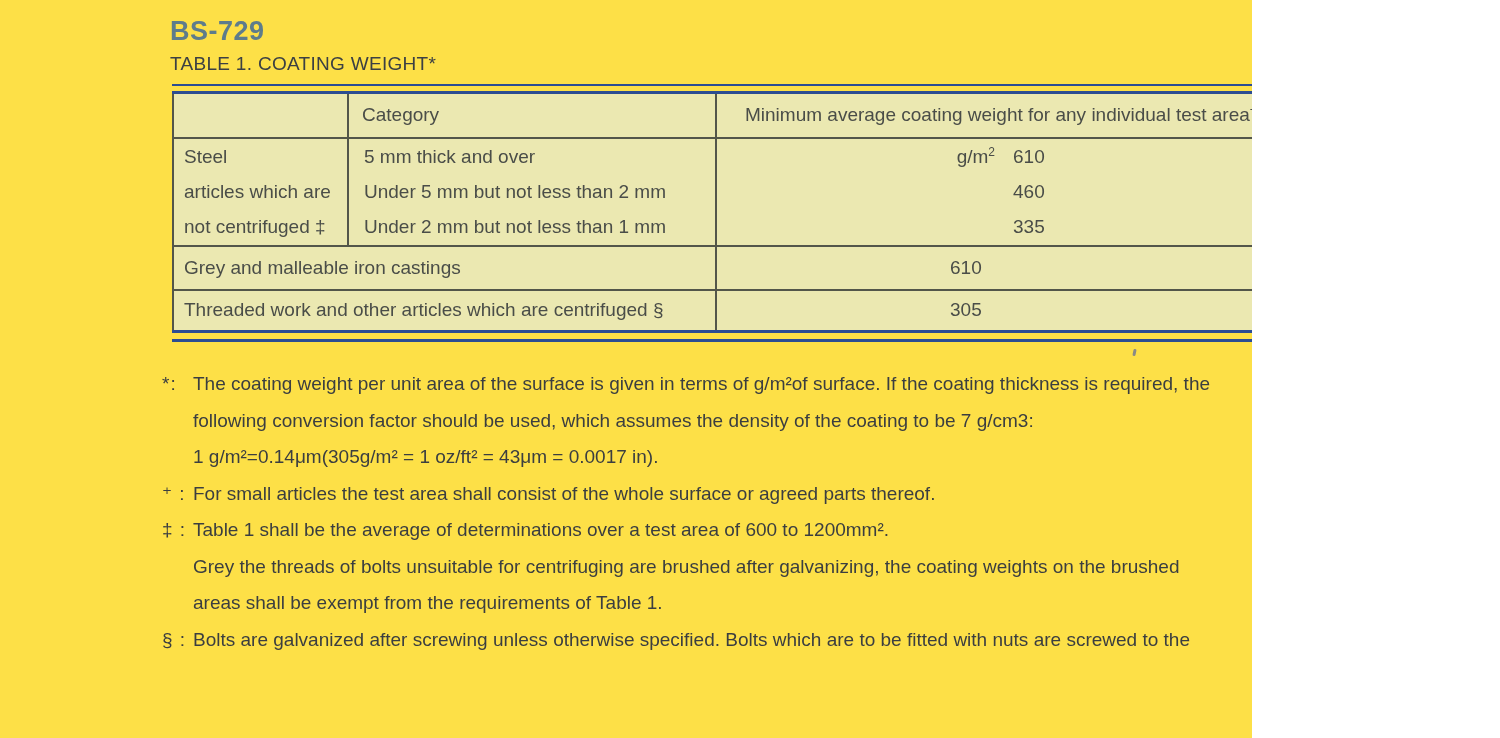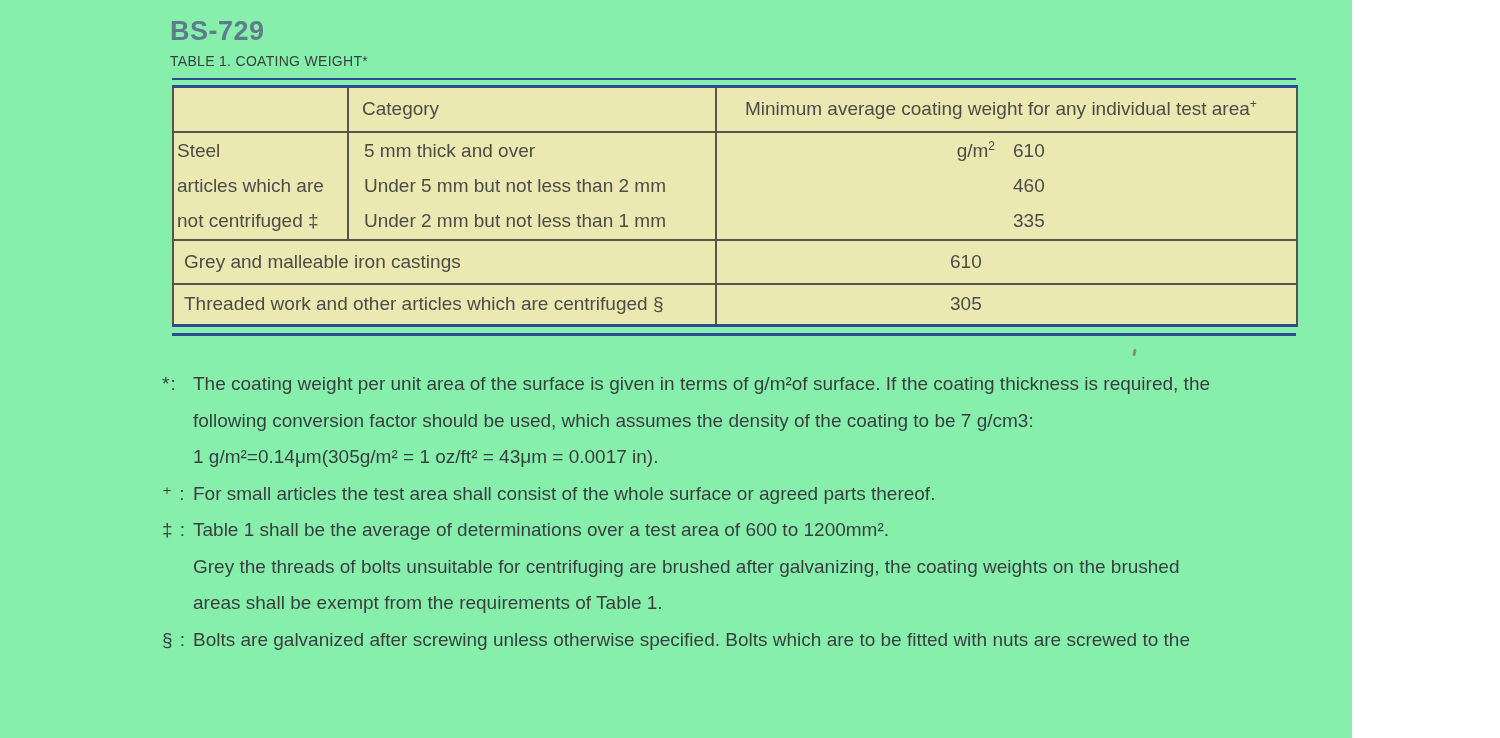--- a/index.html
+++ b/index.html
@@ -1,43 +1,43 @@
 <!DOCTYPE html>
 <html><head>
 <meta charset="utf-8">
 <style>
   * { margin: 0; padding: 0; box-sizing: border-box; }
   html, body { background: #ffffff; }
   body { font-family: "Liberation Sans", "DejaVu Sans", sans-serif; }
 
   .page {
     position: relative;
-    width: 1352px;
+    width: 1252px;
     height: 738px;
-    background: #86efac;
+    background: #fde047;
     overflow: hidden;
   }
 
   .content {
     position: absolute;
     left: 170px;
     top: 16px;
     width: 1126px;
   }
 
   .doc-code {
     font-size: 27px;
     font-weight: bold;
     color: #5e7c8b;
     letter-spacing: 0.5px;
   }
 
   .table-title {
     margin-top: 6px;
-    font-size: 14px;
+    font-size: 19px;
     color: #3c4043;
     letter-spacing: 0.3px;
   }
 
   .rule-blue {
     width: 1124px;
     margin-left: 2px;
     height: 0;
     border-top: 2px solid #2c4d92;
   }
@@ -66,21 +66,21 @@
   col.c2 { width: 368px; }
   col.c3 { width: 581px; }
 
   tr.header-row td { height: 45px; }
   td.h-cat { padding-left: 13px; }
   td.h-min { padding-left: 28px; }
   sup.hdr-sup { font-size: 12px; vertical-align: super; line-height: 0; }
 
   tr.group-row td { height: 108px; }
   .cell-lines { line-height: 35px; }
-  td.g-label { padding-left: 3px; vertical-align: middle; }
+  td.g-label { padding-left: 10px; vertical-align: middle; }
   td.g-cat   { padding-left: 15px; }
   td.g-vals  { padding-left: 218px; vertical-align: middle; }
   .uline { line-height: 35px; white-space: nowrap; }
   .unit-slot { display: inline-block; width: 60px; text-align: right; }
   .unit-slot sup { font-size: 12px; vertical-align: super; line-height: 0; }
   .val-slot { display: inline-block; margin-left: 18px; }
 
   tr.iron-row td { height: 44px; border-radius: 13px; }
   tr.threaded-row td { height: 42px; }
   td.span-label { padding-left: 10px; }

